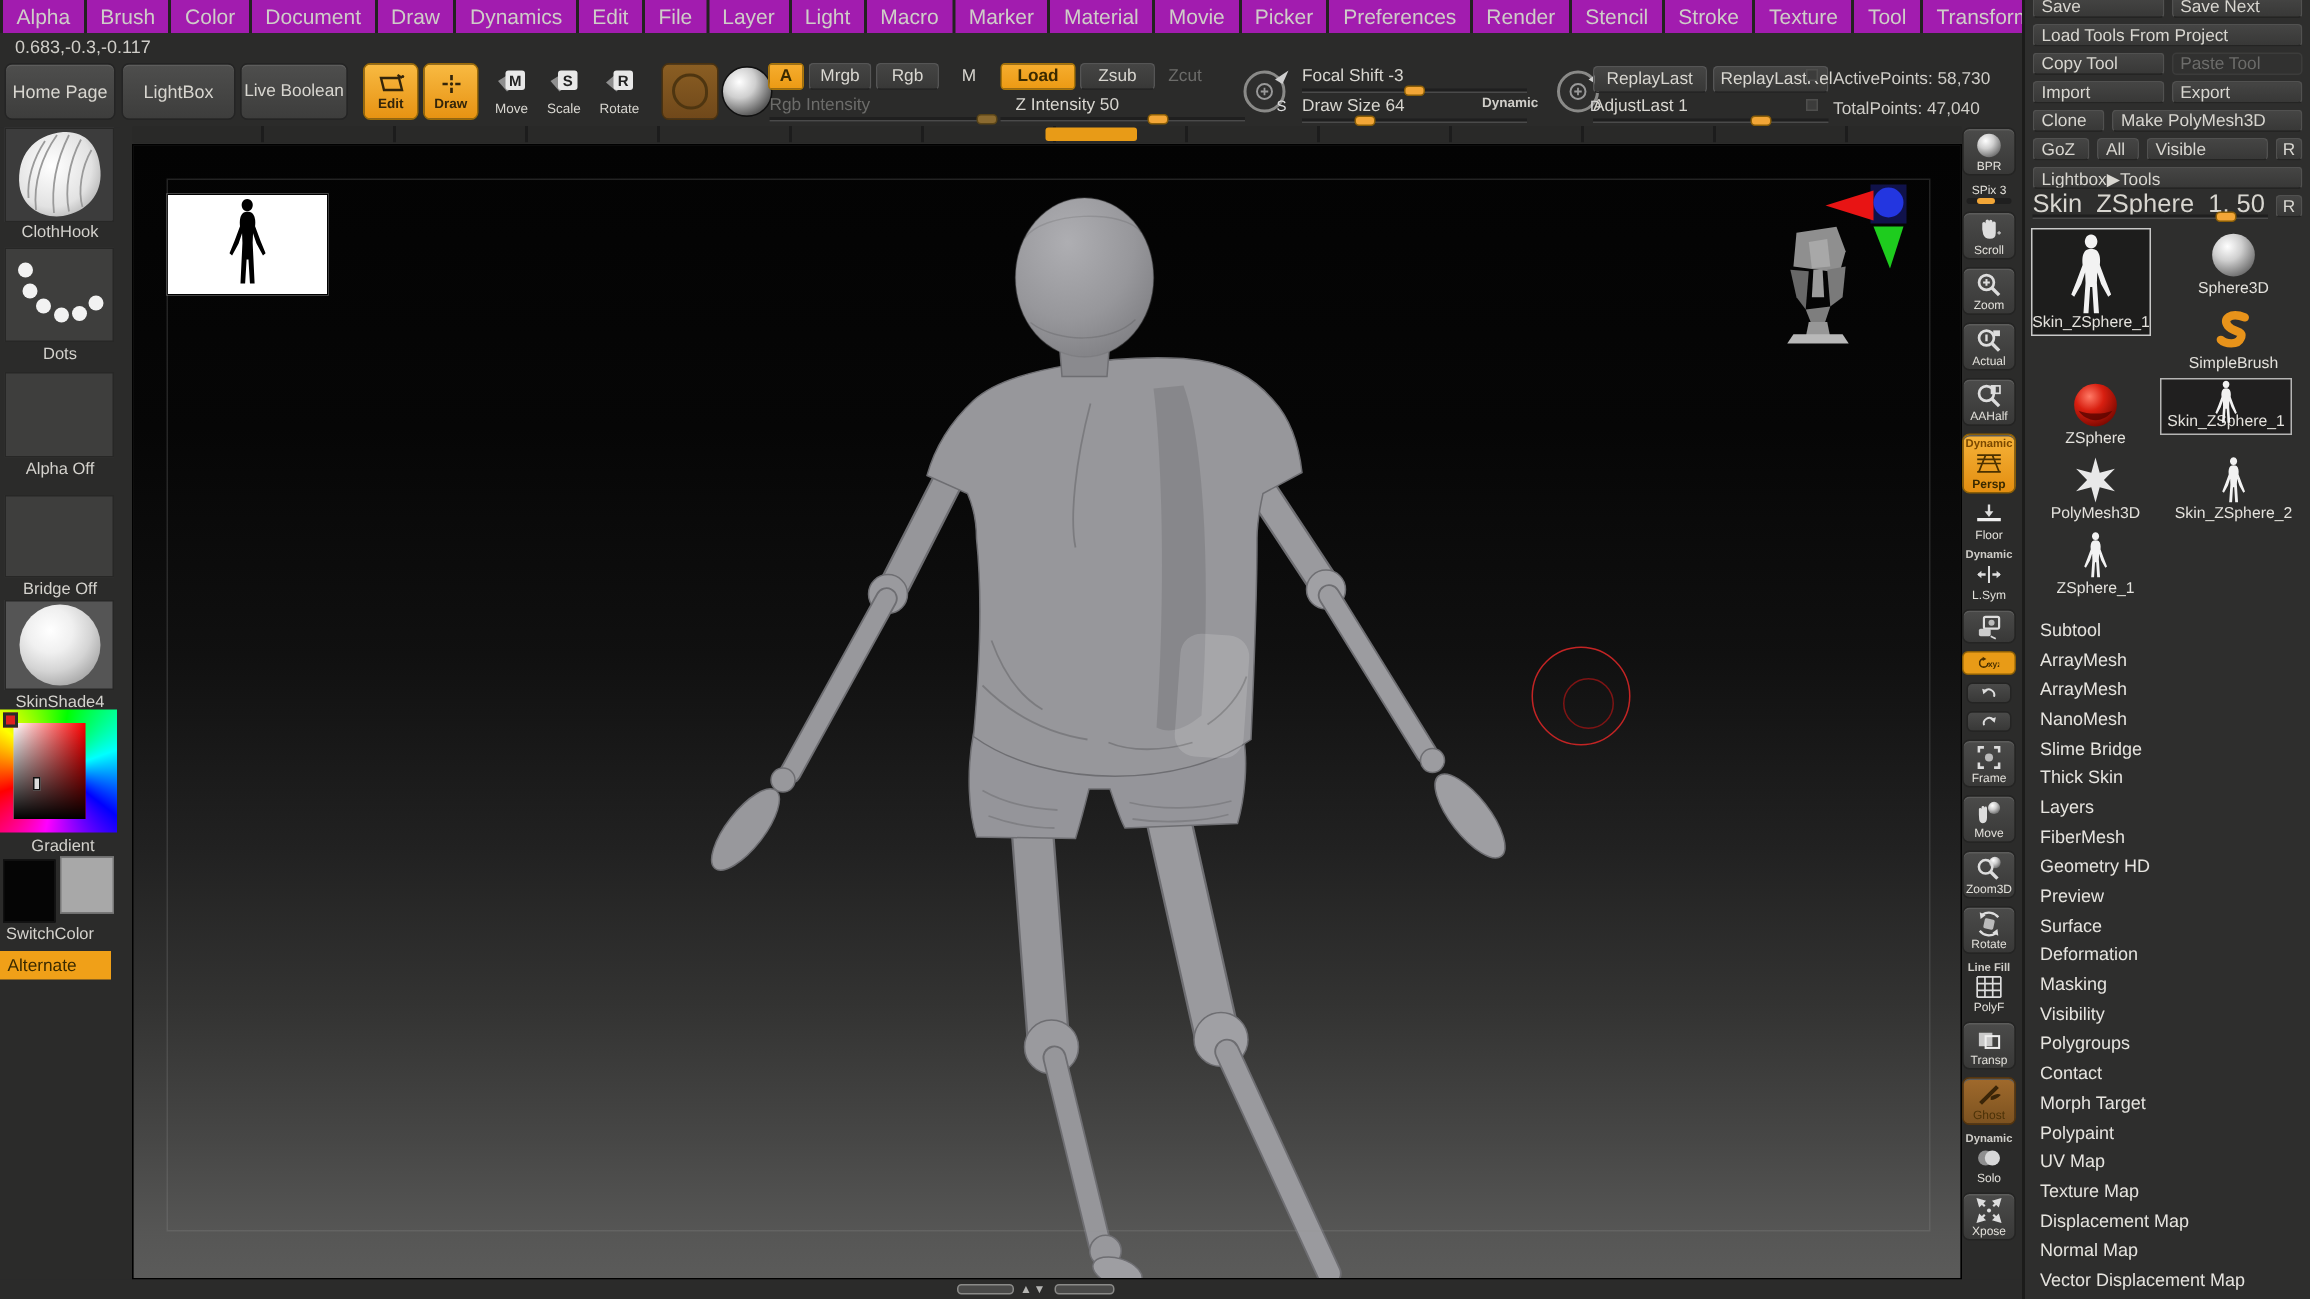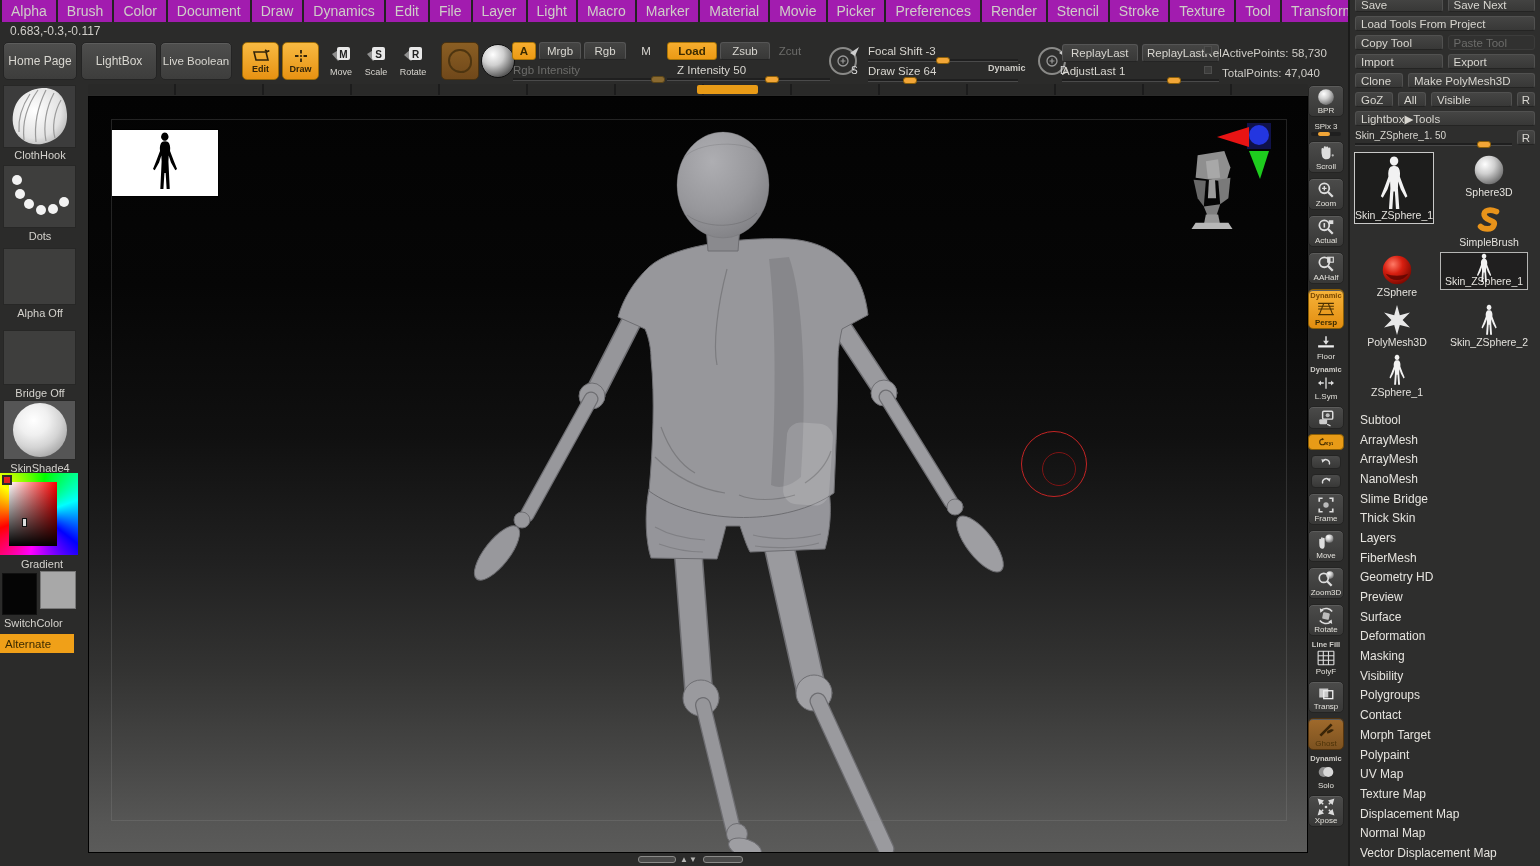--- a/index.html
+++ b/index.html
@@ -107,21 +107,21 @@
   .rpanel{position:absolute;left:1348px;top:0;width:192px;height:866px;background:#2e2e2d;border-left:2px solid #1b1b1a;}
   .rp-row{display:flex;gap:5px;margin:4px 5px 0;}
   .rp-btn{flex:1;height:15px;border-radius:3px;background:linear-gradient(#454544,#383837);
     border:1px solid #515150;border-bottom-color:#242423;color:#d8d6d0;font-size:11.5px;
     display:flex;align-items:center;padding:0 5px;white-space:nowrap;overflow:hidden;}
   .rp-btn.dim{color:#6c6c6a;background:#313130;border-color:#3c3c3b;}
   .rp-btn.sq{flex:0 0 18px;justify-content:center;}
   .rp-row.clip{height:12px;overflow:hidden;margin-top:0;}
   .rp-row.clip .rp-btn{height:15px;margin-top:-3px;}
   .rp-slider{position:relative;flex:1;height:16px;}
-  .rp-slider .sl-label{font-size:10px;}
+  .rp-slider .sl-label{font-size:17px;}
   .rp-slider .sl-track{margin-top:1px;}
   .tools-grid{display:grid;grid-template-columns:86px 98px;margin:6px 2px 0 4px;row-gap:2px;}
   .tool-thumb{display:flex;flex-direction:column;align-items:center;justify-content:center;position:relative;padding:2px 0;}
   .tool-thumb svg{width:30px;height:32px;}
   .tool-label{font-size:10.5px;color:#e4e2dd;white-space:nowrap;line-height:12px;}
   .tool-thumb.big{grid-row:span 2;width:80px;height:72px;background:#1d1d1c;border:1px solid #c9c9c8;justify-content:flex-end;}
   .tool-thumb.big svg{position:absolute;top:2px;left:14px;width:50px;height:56px;}
   .tool-thumb.big .tool-label{position:relative;z-index:2;}
   .tool-thumb.boxed{background:#201f1f;border:1px solid #b5b5b4;width:88px;height:38px;justify-content:flex-end;}
   .tool-thumb.boxed svg{position:absolute;top:0px;left:31px;width:24px;height:30px;}

